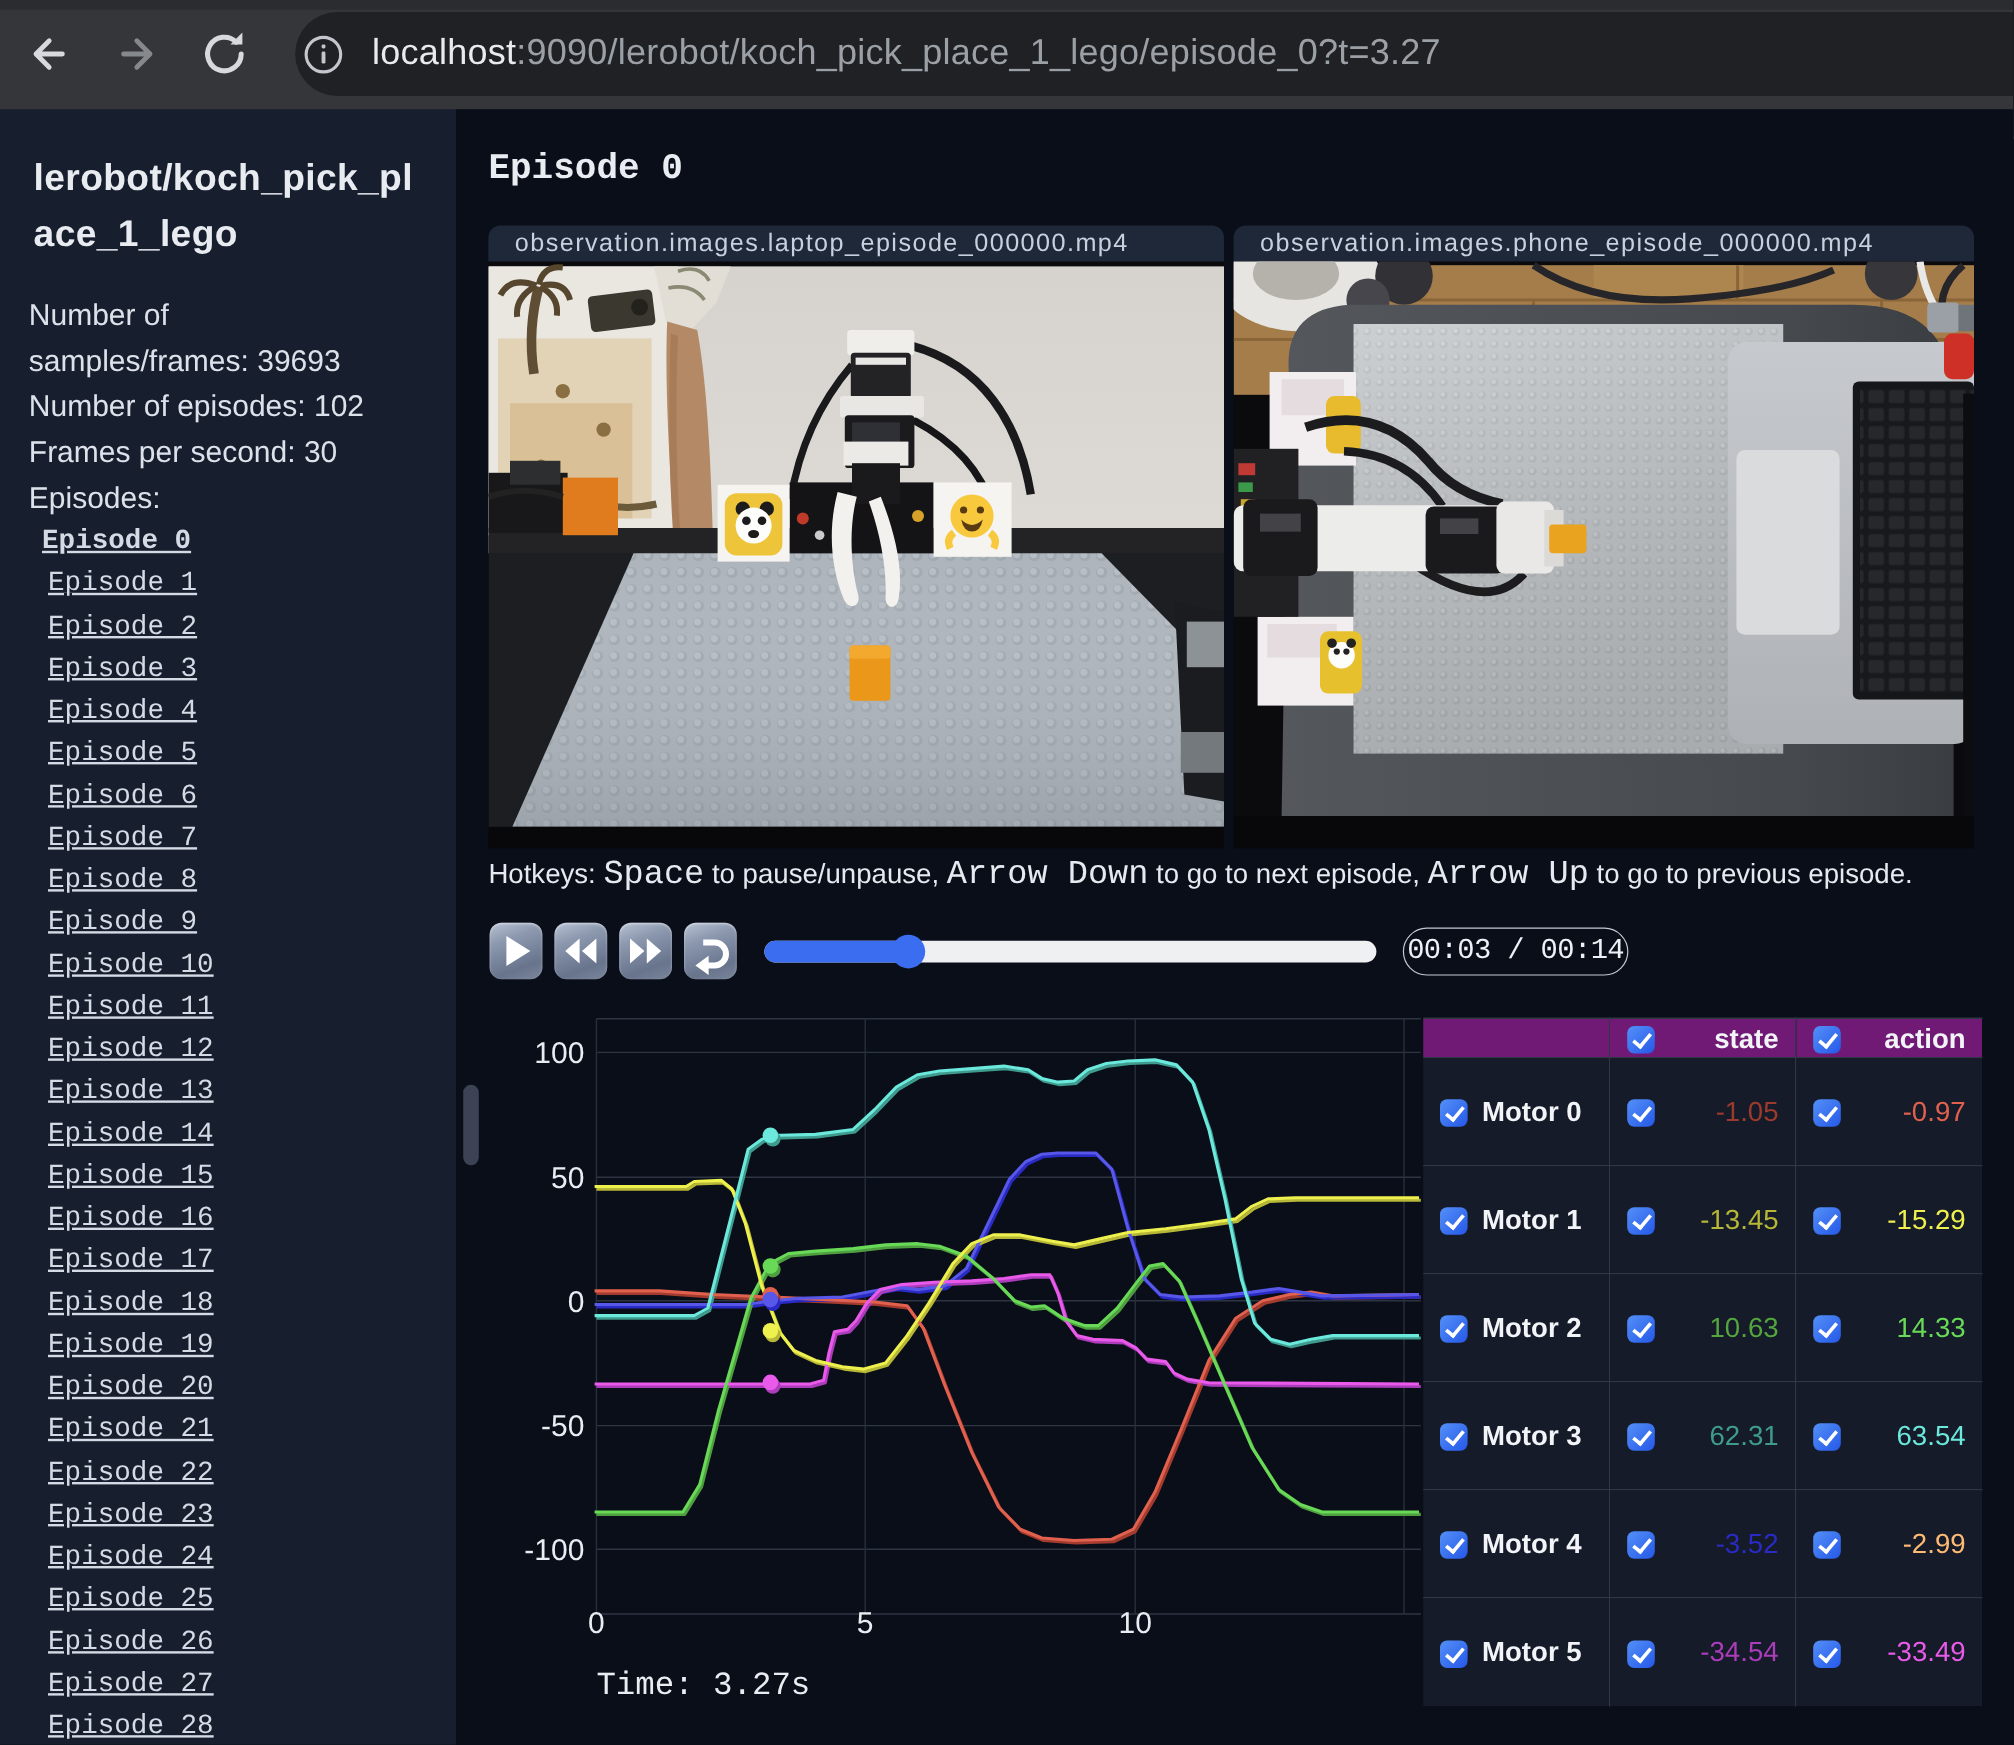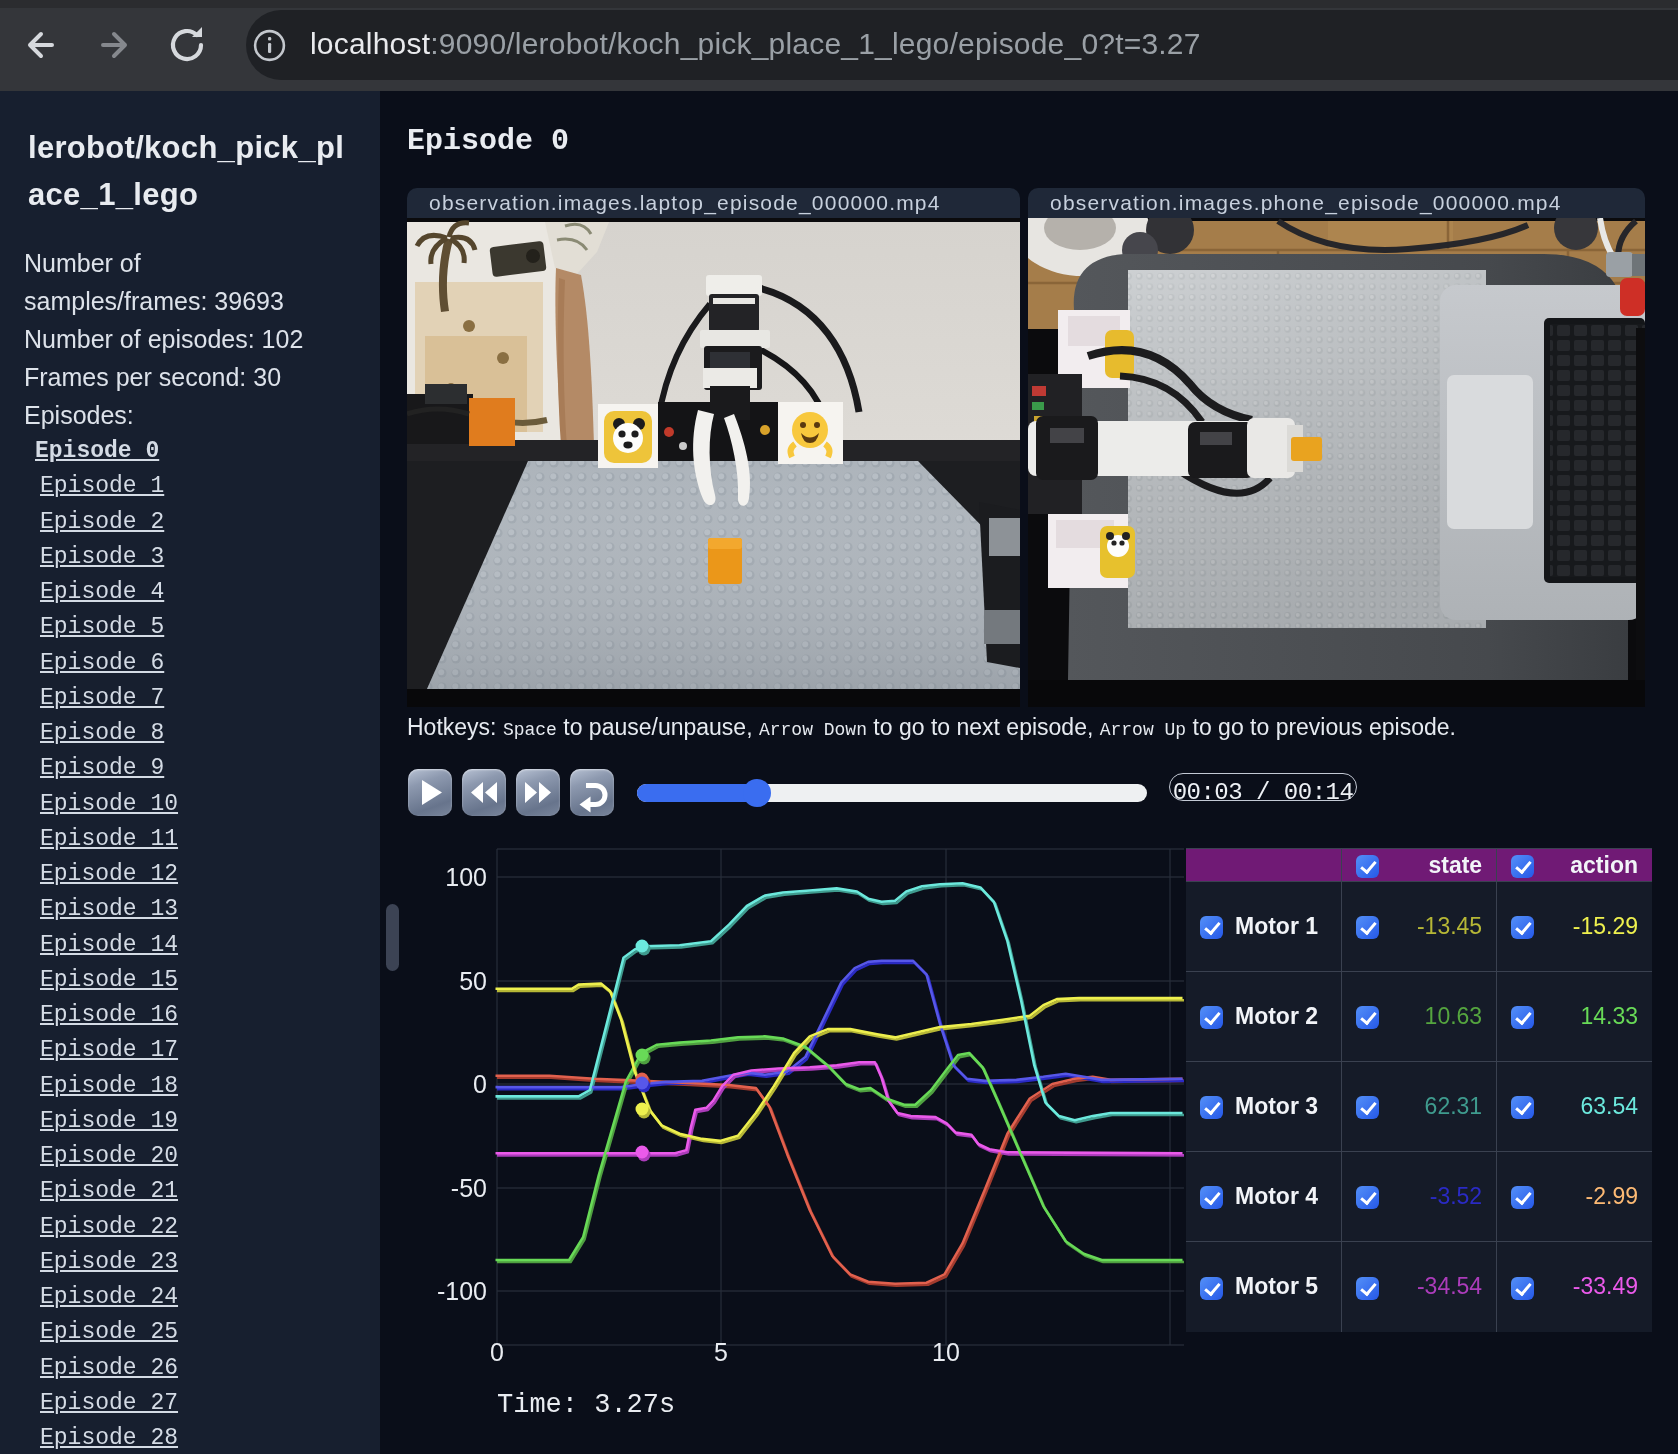--- a/index.html
+++ b/index.html
@@ -16,27 +16,27 @@
 #eplist{position:absolute;left:40px;top:434px;font-size:23px;color:#d4dbe5}
 #eplist a{display:block;height:35.25px;line-height:35.25px;color:#d4dbe5;text-decoration:underline;font-family:"Liberation Mono",monospace}
 #eplist .cur{font-weight:bold;margin-left:-5px}
 #main{position:absolute;left:380px;top:91px;width:1298px;height:1363px;background:#0a0e19}
 #epheading{position:absolute;left:407px;top:124px;font-size:30px;font-weight:bold;color:#e9ecf1}
 .vidbox{position:absolute;top:188px}
 .vidhead{height:30px;background:#1f2838;border-radius:10px 10px 0 0;color:#c7d0dd;font-size:21px;line-height:30px;padding-left:22px;letter-spacing:1.2px}
 #vid1{left:407px;width:613px}
 #vid2{left:1028px;width:617px}
 #hotkeys{position:absolute;left:407px;top:714px;font-size:23px;color:#e6eaf0;white-space:nowrap}
-#hotkeys .mono{font-size:18px}
+#hotkeys .mono{font-size:28px}
 .ctlbtn{position:absolute;top:769px;width:44px;height:47px;border-radius:10px;background:linear-gradient(160deg,#b8c2d4 0%,#8d99af 30%,#67748c 75%,#7a869c 100%);box-shadow:inset 0 1px 2px rgba(255,255,255,.5)}
 .ctlbtn svg{position:absolute;left:0;top:0}
 #slider-track{position:absolute;left:637px;top:784px;width:510px;height:18px;border-radius:9px;background:#eef0f2}
 #slider-fill{position:absolute;left:637px;top:784px;width:120px;height:18px;border-radius:9px 0 0 9px;background:#3a6df0}
 #slider-thumb{position:absolute;left:743px;top:779px;width:28px;height:28px;border-radius:50%;background:#3a6df0}
-#timebox{position:absolute;left:1169px;top:773px;width:188px;height:28px;border:1.5px solid #c3c9d4;border-radius:20px;color:#eef1f5;font-size:24px;font-family:"Liberation Mono",monospace;text-align:center;line-height:38px;letter-spacing:-0.5px}
+#timebox{position:absolute;left:1169px;top:773px;width:188px;height:40px;border:1.5px solid #c3c9d4;border-radius:20px;color:#eef1f5;font-size:24px;font-family:"Liberation Mono",monospace;text-align:center;line-height:38px;letter-spacing:-0.5px}
 #scrollthumb{position:absolute;left:386px;top:904px;width:13px;height:67px;border-radius:7px;background:#3c4354}
 #mtable{position:absolute;left:1186px;top:848px;width:466px;border-collapse:collapse;table-layout:fixed}
 #mtable td{border:1px solid #3a4150;height:90px;font-size:23px;color:#f2f4f8;padding:0 14px;position:relative;background:#151b28}
 #mtable tr.hdr td{height:33px;border-top:none;background:#701a75;font-weight:bold}
 #mtable td:first-child{border-left:none}
 #mtable td:last-child{border-right:none}
 #mtable tr:last-child td{border-bottom:none}
 #mtable tr.hdr td{border-top:1px solid #3a4150}
 #mtable .mlabel{font-weight:bold}
 #mtable .val{float:right}
@@ -358,20 +358,25 @@
 </g>
 </svg>
 <table id="mtable">
 <tbody>
         <tr class="hdr">
           <td></td>
           <td><span class="cb"></span><span class="val">state</span></td>
           <td><span class="cb"></span><span class="val">action</span></td>
         </tr>
 <tr>
+          <td><span class="cb"></span><span class="mlabel">Motor 0</span></td>
+          <td><span class="cb"></span><span class="val" style="color:#9d3a2e">-1.05</span></td>
+          <td><span class="cb"></span><span class="val" style="color:#e2614e">-0.97</span></td>
+        </tr>
+<tr>
           <td><span class="cb"></span><span class="mlabel">Motor 1</span></td>
           <td><span class="cb"></span><span class="val" style="color:#b6b736">-13.45</span></td>
           <td><span class="cb"></span><span class="val" style="color:#eef04e">-15.29</span></td>
         </tr>
 <tr>
           <td><span class="cb"></span><span class="mlabel">Motor 2</span></td>
           <td><span class="cb"></span><span class="val" style="color:#55a53f">10.63</span></td>
           <td><span class="cb"></span><span class="val" style="color:#68da57">14.33</span></td>
         </tr>
 <tr>

